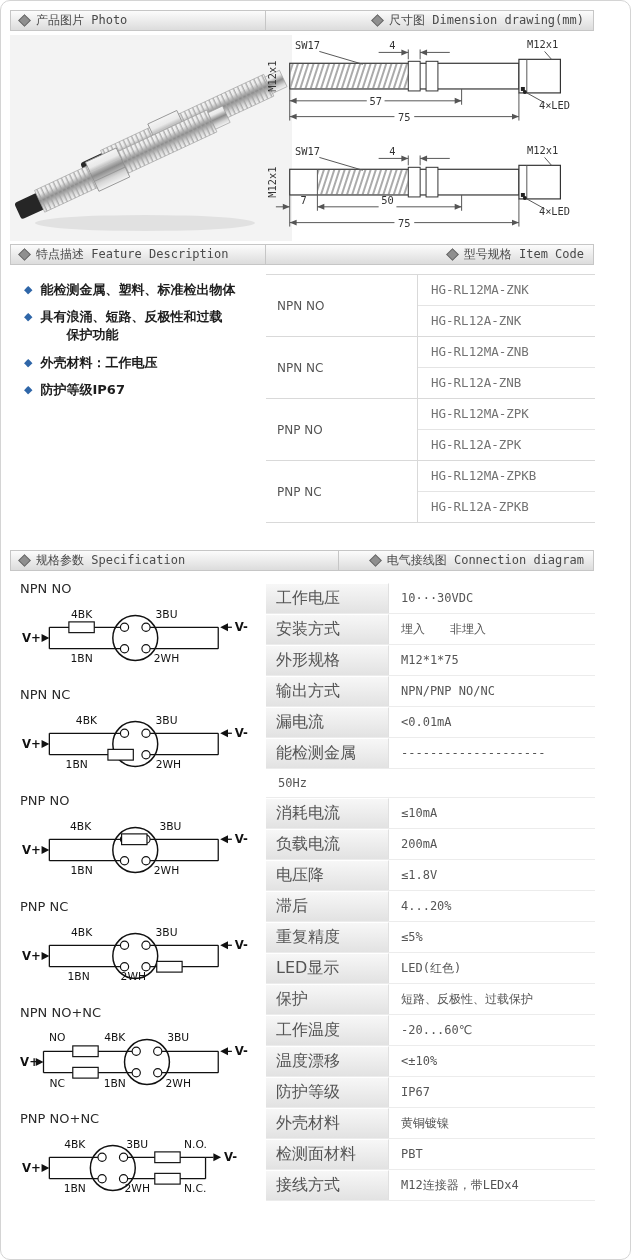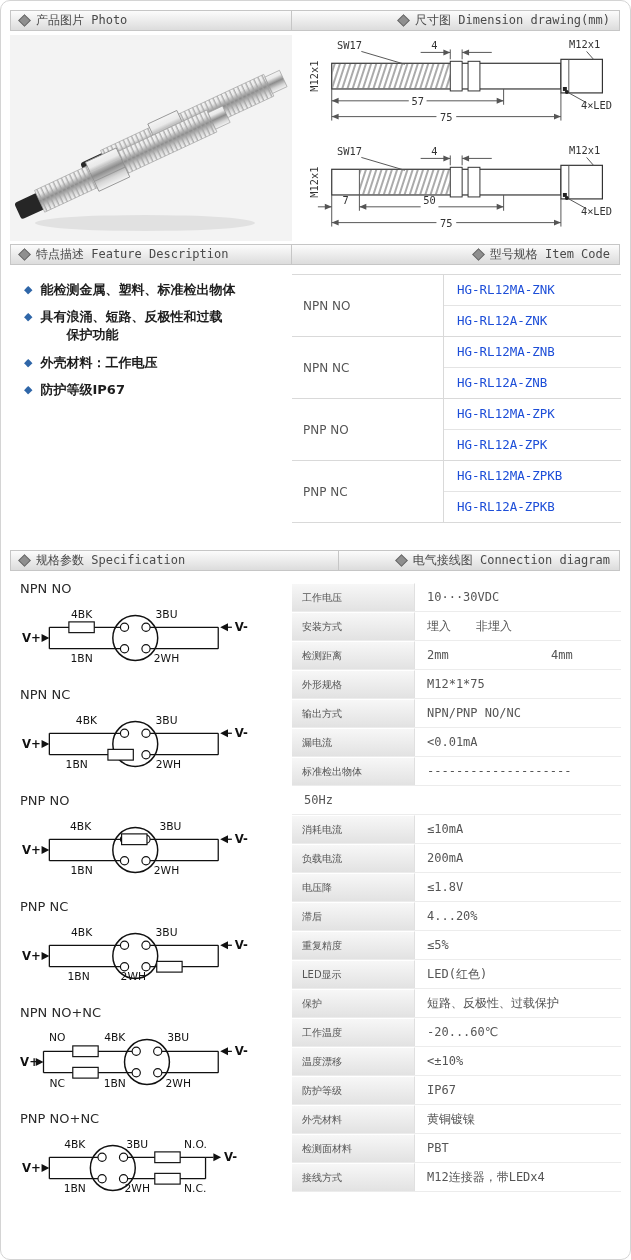--- a/index.html
+++ b/index.html
@@ -1,29 +1,29 @@
 <!DOCTYPE html>
 <html><head>
 <meta charset="utf-8">
 <style>
   html,body{margin:0;padding:0;background:#fff;}
   body{width:631px;font-family:"DejaVu Sans","Liberation Sans",sans-serif;color:#444;}
   .page{width:631px;height:1260px;box-sizing:border-box;border:1px solid #d4d4d4;border-radius:10px;
         background:#fff;padding:9px 9px 10px 9px;overflow:hidden;}
   .cols{display:flex;}
-  .col-l{width:282px;box-sizing:border-box;}
+  .col-l{width:256px;box-sizing:border-box;}
   .col-r{width:329px;box-sizing:border-box;}
   
   .hdr{height:21px;display:flex;align-items:center;gap:7px;padding:0 9px;box-sizing:border-box;
        background:linear-gradient(#fcfcfc,#dcdcdc);border:1px solid #c6c6c6;
        font-size:12px;color:#4a4a4a;font-family:"DejaVu Sans Mono","DejaVu Sans",sans-serif;white-space:nowrap;overflow:hidden;}
   .hdr + .hdr{margin-left:-1px;justify-content:flex-end;}
   .ico{width:7px;height:7px;background:#8f8f8f;border:1px solid #6b6b6b;transform:rotate(45deg);flex:none;}
   
-  .row1{height:213px;gap:16px;}
+  .row1{height:213px;}
   .row2{height:285px;}
   
   .photo-cell{padding-top:4px;}
   .photo-svg{width:282px;height:206px;display:block;}
   
   .dim-cell{padding:6px 0 0 2px;}
   .dim-svg{width:326px;height:98px;display:block;margin-bottom:8px;}
   .dim-svg line{stroke:#555;stroke-width:1;}
   .dim-svg .body{fill:#fff;stroke:#333;stroke-width:1.2;}
   .dim-svg .ring{fill:#fff;stroke:#333;stroke-width:1;}
@@ -34,44 +34,44 @@
   .feat{display:flex;gap:8px;margin-bottom:9px;font-size:13px;font-weight:bold;color:#1d1d1d;line-height:1.4;}
   .feat .blt{color:#2f66a8;font-size:11px;line-height:1.6;flex:none;}
   .feat .feat-text{white-space:pre-line;}
   
   .ic-table{margin-top:9px;}
   .ic-group{display:flex;border-bottom:1px solid #d9d9d9;}
   .ic-group:first-child{border-top:1px solid #d9d9d9;}
   .ic-type{width:152px;box-sizing:border-box;border-right:1px solid #d9d9d9;display:flex;align-items:center;
            padding-left:11px;font-size:12px;color:#555;}
   .ic-codes{flex:1;}
-  .ic-code{height:30px;line-height:30px;padding-left:13px;font-size:12.5px;color:#1d4ed8;
+  .ic-code{height:30px;line-height:30px;padding-left:13px;font-size:12.5px;color:#737373;
            font-family:"DejaVu Sans Mono","DejaVu Sans",sans-serif;}
   .ic-code:first-child{border-bottom:1px solid #e4e4e4;}
   
   .cd-cell{padding:10px 0 0 10px;}
   .cd-block{margin-bottom:8px;}
   .cd-title{font-size:13px;color:#2a2a2a;margin-bottom:1px;}
   .cd-svg{width:252px;height:82px;display:block;}
   .cd-svg line{stroke:#111;stroke-width:1.3;}
   .cd-svg .conn-circle{fill:none;stroke:#111;stroke-width:1.5;}
   .cd-svg .pin{fill:#fff;stroke:#111;stroke-width:1.2;}
   .cd-svg .load{fill:#fff;stroke:#111;stroke-width:1.2;}
   .cd-svg polygon{fill:#111;}
   .cd-svg text{font-size:11px;fill:#111;font-family:"DejaVu Sans","Liberation Sans",sans-serif;}
   .cd-svg text.mid{text-anchor:middle;}
   .cd-svg text.vlbl{font-size:12px;font-weight:bold;}
   
   .spec-table{margin-top:12px;}
   .spec-row{display:flex;min-height:28px;border-bottom:1px solid #ececec;align-items:stretch;}
   .spec-label{width:123px;flex:none;box-sizing:border-box;display:flex;align-items:center;padding:4px 4px 4px 10px;
               background:linear-gradient(#f7f7f7,#e2e2e2);border-right:1px solid #e0e0e0;border-top:1px solid #fff;
-              font-size:10px;color:#555;}
+              font-size:16px;color:#555;}
   .spec-val{flex:1;display:flex;align-items:center;padding:3px 8px 3px 12px;font-size:12px;color:#555;
-            font-family:"DejaVu Sans Mono","DejaVu Sans",sans-serif;}
+            font-family:"DejaVu Sans Mono","DejaVu Sans",sans-serif;text-align:right;}
   .spec-val .v2{margin-left:auto;}
   .two-col .v2{width:62px;flex:none;}
   .v2-narrow .v2{width:36px;margin-left:25px;}
 </style>
 </head>
 <body>
 
 <div class="page">
 
   <div class="cols">
@@ -510,27 +510,20 @@
               <span class="v2"></span>
             </div>
           </div>
         <div class="spec-row two-col v2-narrow">
             <div class="spec-label">安装方式</div>
             <div class="spec-val">
               <span>埋入</span>
               <span class="v2">非埋入</span>
             </div>
           </div>
-        <div class="spec-row two-col">
-            <div class="spec-label">检测距离</div>
-            <div class="spec-val">
-              <span>2mm</span>
-              <span class="v2">4mm</span>
-            </div>
-          </div>
         <div class="spec-row">
             <div class="spec-label">外形规格</div>
             <div class="spec-val">
               <span>M12*1*75</span>
               <span class="v2"></span>
             </div>
           </div>
         <div class="spec-row">
             <div class="spec-label">输出方式</div>
             <div class="spec-val">
@@ -539,21 +532,21 @@
             </div>
           </div>
         <div class="spec-row">
             <div class="spec-label">漏电流</div>
             <div class="spec-val">
               <span>&lt;0.01mA</span>
               <span class="v2"></span>
             </div>
           </div>
         <div class="spec-row">
-            <div class="spec-label">标准检出物体</div>
+            <div class="spec-label">能检测金属</div>
             <div class="spec-val">
               <span>--------------------</span>
               <span class="v2"></span>
             </div>
           </div>
         <div class="spec-row">
             <div class="spec-val">
               <span>50Hz</span>
               <span class="v2"></span>
             </div>

